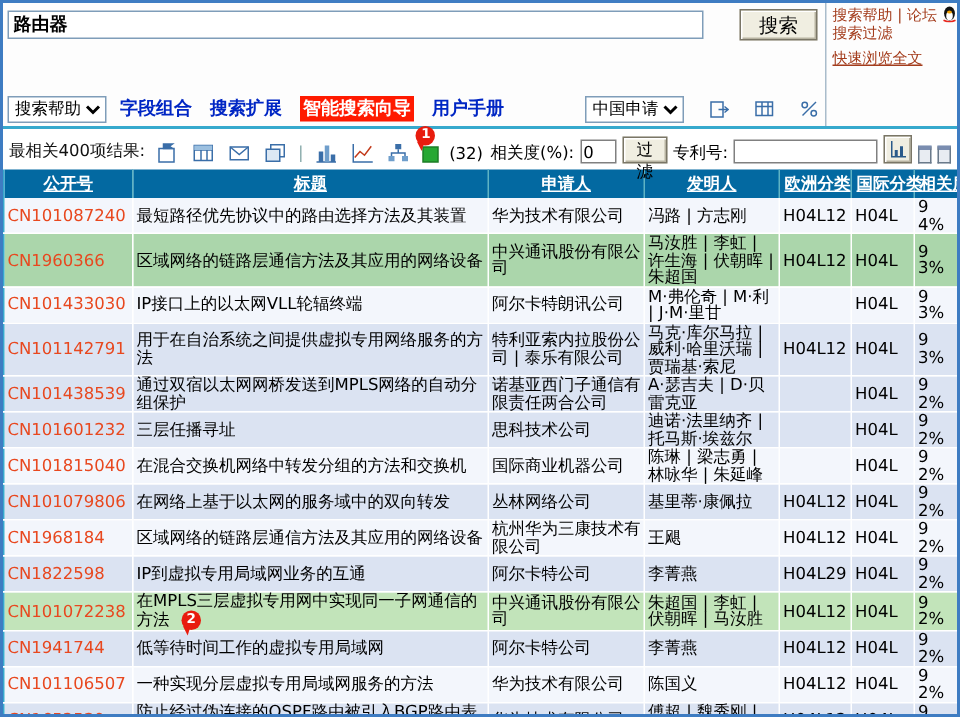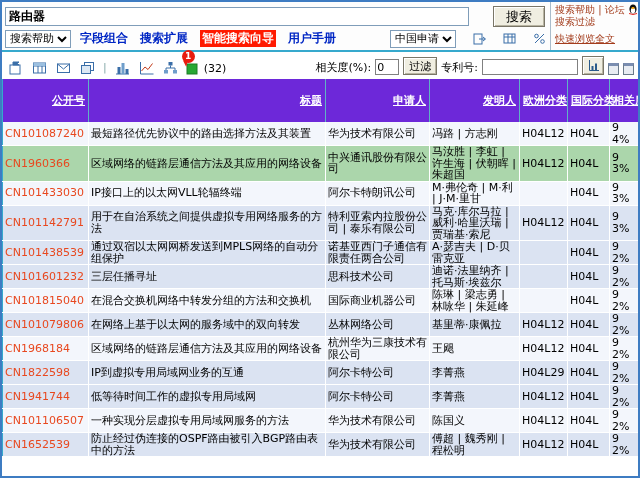--- a/index.html
+++ b/index.html
@@ -20,21 +20,21 @@
   .search-input{
     flex:1;height:17px;border:1px solid #7f9db9;padding:0 3px;
     font:bold 12px "DejaVu Sans",sans-serif;color:#000;min-width:0;
   }
   .xp-btn{
     background:#f0eee1;color:#000;border:1px solid #7a7667;
     box-shadow:inset 1px 1px 0 #ffffff, inset -1px -1px 0 #b8b4a2;
     font:13px "DejaVu Sans",sans-serif;cursor:pointer;
   }
   .search-btn{width:52px;height:21px;margin-left:24px;}
-  .nav-row{display:flex;align-items:center;padding:1px 4px 2px 3px;height:19px;gap:9px;}
+  .nav-row{display:flex;align-items:center;padding:1px 4px 2px 3px;height:19px;gap:9px;margin-top:34px;}
   .nav-row select,.scope-select{
     height:18px;font:11px "DejaVu Sans",sans-serif;border:1px solid #7f9db9;background:#fff;
   }
   .nav-link{font:bold 12px "DejaVu Sans",sans-serif;color:#0026c4;cursor:pointer;white-space:nowrap;}
   .nav-link.hot{background:#ff1a00;color:#fff;padding:0 2px;}
   .right-tools{margin-left:auto;display:flex;align-items:center;gap:17px;}
   .mini-ico{display:inline-flex;cursor:pointer;}
   
   .results-bar{
     display:flex;align-items:flex-end;gap:5px;padding:2px 4px 4px 4px;height:29px;
@@ -58,22 +58,22 @@
   .bar-right{margin-left:auto;display:flex;align-items:flex-end;gap:4px;}
   .bar-right label{font-size:11px;white-space:nowrap;}
   .mini-input{width:20px;height:14px;border:1px solid #808080;font:11px "DejaVu Sans",sans-serif;padding:0 1px;}
   .patent-input{width:92px;height:14px;border:1px solid #808080;font:11px "DejaVu Sans",sans-serif;padding:0 1px;}
   .filter-btn{height:18px;font-size:11px;padding:0 5px;}
   .ico-btn{width:22px;height:19px;display:inline-flex;align-items:center;justify-content:center;padding:0;}
   .panel-ico{display:inline-block;width:9px;height:8px;border:1px solid #6a7a8a;background:#e8ecf2;border-top:3px solid #7a8db0;cursor:pointer;}
   
   table{border-collapse:collapse;table-layout:fixed;width:636px;border-left:1px solid #36a9cd;border-right:1px solid #36a9cd;}
   th{
-    background:#6d28d9;color:#fff;font:bold 11px "DejaVu Sans",sans-serif;
-    text-align:right;padding:14px 3px;border-right:1px solid #5fb3c4;white-space:nowrap;cursor:pointer;
+    background:#0369a1;color:#fff;font:bold 11px "DejaVu Sans",sans-serif;
+    text-align:center;padding:2px 3px;border-right:1px solid #5fb3c4;white-space:nowrap;cursor:pointer;
   }
   th .thl{text-decoration:underline;}
   td{
     font-size:11px;line-height:11.5px;padding:0 2px;vertical-align:middle;
     border-right:1px solid #fff;border-bottom:1px solid #fff;color:#000;
     word-break:break-all;
   }
   .c-pub{color:#e8481f;white-space:nowrap;cursor:pointer;}
   .c-title{cursor:pointer;}
   .hl{background:#ccd6e4;}
@@ -139,20 +139,21 @@
             <path d="M1 9.5q4 2 8 0" stroke="#e8251c" fill="none"></path>
             <ellipse cx="5" cy="4" rx="1.6" ry="1" fill="#f5a100"></ellipse>
           </svg>
       </div>
       <div class="ql">搜索过滤</div>
       <div class="ql" style="margin-top:5px;text-decoration:underline;">快速浏览全文</div>
     </div>
   </div>
 
   <div class="results-bar">
+    <span class="res-label">最相关400项结果:</span>
 
     <span class="tool-ico">
       <svg width="15" height="14" viewBox="0 0 15 14">
           <rect x="2" y="4" width="10" height="9" fill="none" stroke="#3a6ea8"></rect>
           <path d="M5 4V1h6l-2 1.5L11 4z" fill="#3a6ea8" stroke="#3a6ea8"></path>
         </svg>
     </span>
     <span class="tool-ico">
       <svg width="15" height="14" viewBox="0 0 15 14">
           <rect x="1.5" y="2" width="12" height="10" fill="none" stroke="#3a6ea8"></rect>
@@ -326,20 +327,29 @@
         </tr>
         <tr class="bg-alt">
           <td class="c-pub">CN1822598</td>
           <td class="c-title">IP到虚拟专用局域网业务的互通</td>
           <td class="c-app">阿尔卡特公司</td>
           <td class="c-inv">李菁燕</td>
           <td class="c-cls">H04L29</td>
           <td class="c-cls">H04L</td>
           <td class="c-rel">92%</td>
         </tr>
+        <tr class="bg-green2">
+          <td class="c-pub">CN101072238</td>
+          <td class="c-title">在MPLS三层虚拟专用网中实现同一子网通信的方法<span class="badge badge-inline">2</span></td>
+          <td class="c-app">中兴通讯股份有限公司</td>
+          <td class="c-inv">朱超国 | 李虹 | 伏朝晖 | 马汝胜</td>
+          <td class="c-cls">H04L12</td>
+          <td class="c-cls">H04L</td>
+          <td class="c-rel">92%</td>
+        </tr>
         <tr class="bg-alt">
           <td class="c-pub">CN1941744</td>
           <td class="c-title">低等待时间工作的虚拟专用局域网</td>
           <td class="c-app">阿尔卡特公司</td>
           <td class="c-inv">李菁燕</td>
           <td class="c-cls">H04L12</td>
           <td class="c-cls">H04L</td>
           <td class="c-rel">92%</td>
         </tr>
         <tr class="bg-white">

